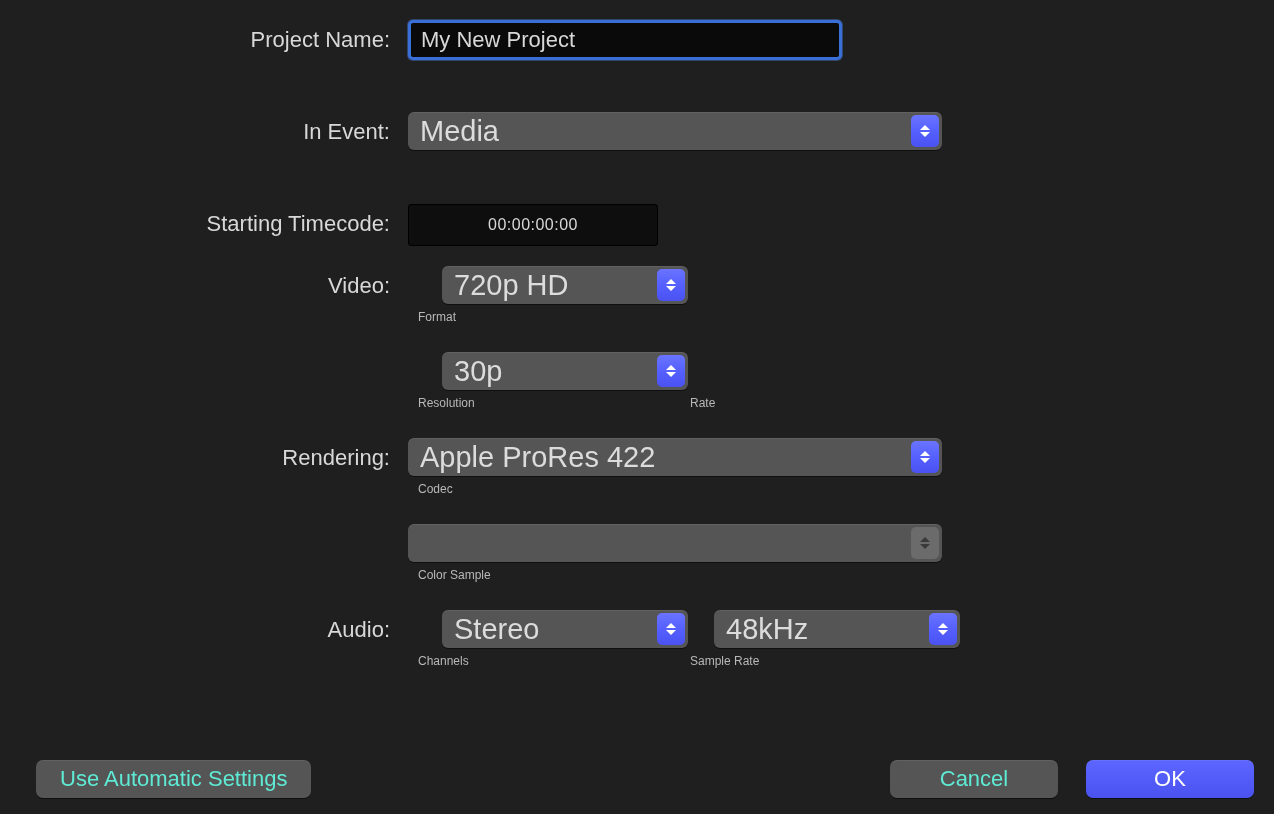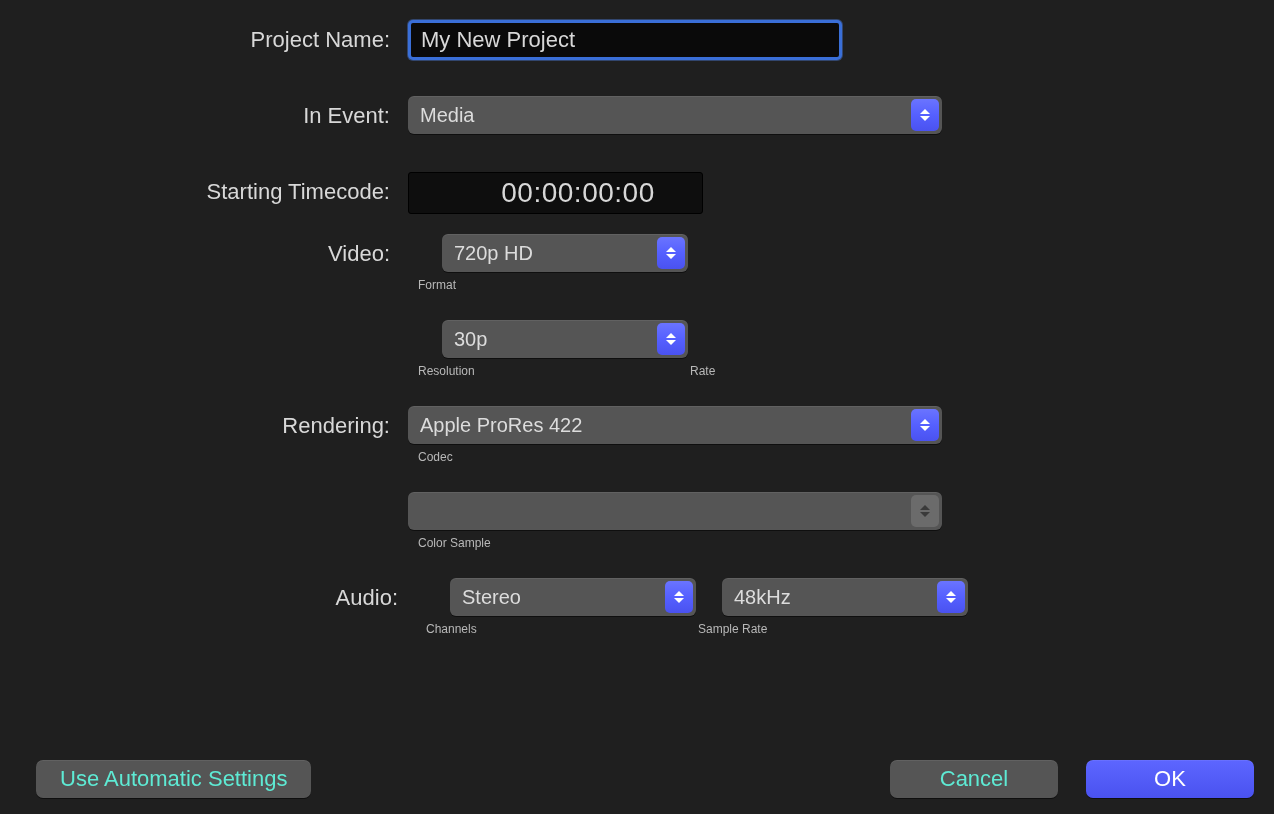--- a/index.html
+++ b/index.html
@@ -76,35 +76,34 @@
   }
 
   
   .timecode-box {
     width: 248px;
     height: 40px;
     background: #0e0e0e;
     border: 1px solid #000;
     border-radius: 3px;
     color: #d8d8d8;
-    font-size: 28px;
+    font-size: 16px;
     line-height: 40px;
     text-align: center;
     letter-spacing: 0.5px;
-    padding-left: 45px;
   }
 
   
   .select {
     position: relative;
     height: 38px;
     background: #555555;
     border-radius: 6px;
     color: #dcdcdc;
-    font-size: 20px;
+    font-size: 29px;
     line-height: 38px;
     padding: 0 40px 0 12px;
     box-shadow: inset 0 1px 0 rgba(255,255,255,.07), 0 1px 0 rgba(0,0,0,.5);
     box-sizing: border-box;
     cursor: default;
   }
   .select.disabled {
     color: #8a8a8a;
   }
   .select .stepper {
@@ -178,34 +177,34 @@
 
   <div class="row" style="margin-top:0px;">
     <div class="label-col">Project Name:</div>
     <div class="field-col">
       <div class="text-input-wrap">
         <input type="text" value="My New Project" style="">
       </div>
     </div>
   </div>
 
-  <div class="row" style="margin-top:36px;">
+  <div class="row" style="margin-top:52px;">
     <div class="label-col">In Event:</div>
     <div class="field-col">
       <div class="select w534">
         <span>Media</span>
         <span class="stepper">
           <span class="tri-up"></span>
             <span class="tri-down"></span>
         </span>
       </div>
     </div>
   </div>
 
-  <div class="row" style="margin-top:36px;">
+  <div class="row" style="margin-top:52px;">
     <div class="label-col">Starting Timecode:</div>
     <div class="field-col">
       <div class="timecode-box">00:00:00:00</div>
     </div>
   </div>
 
   <div class="row" style="margin-top:20px;">
     <div class="label-col">Video:</div>
     <div class="field-col">
       <div class="field-line">
@@ -260,21 +259,21 @@
       <div class="select w534 disabled">
         <span class="stepper">
           <span class="tri-up"></span>
             <span class="tri-down"></span>
         </span>
       </div>
       <div class="sublabel">Color Sample</div>
     </div>
   </div>
 
-  <div class="row" style="margin-top:28px;margin-left:8px;">
+  <div class="row" style="margin-top:28px;">
     <div class="label-col">Audio:</div>
     <div class="field-col">
       <div class="field-line">
         <div class="select w246">
           <span>Stereo</span>
           <span class="stepper">
             <span class="tri-up"></span>
               <span class="tri-down"></span>
           </span>
         </div>

